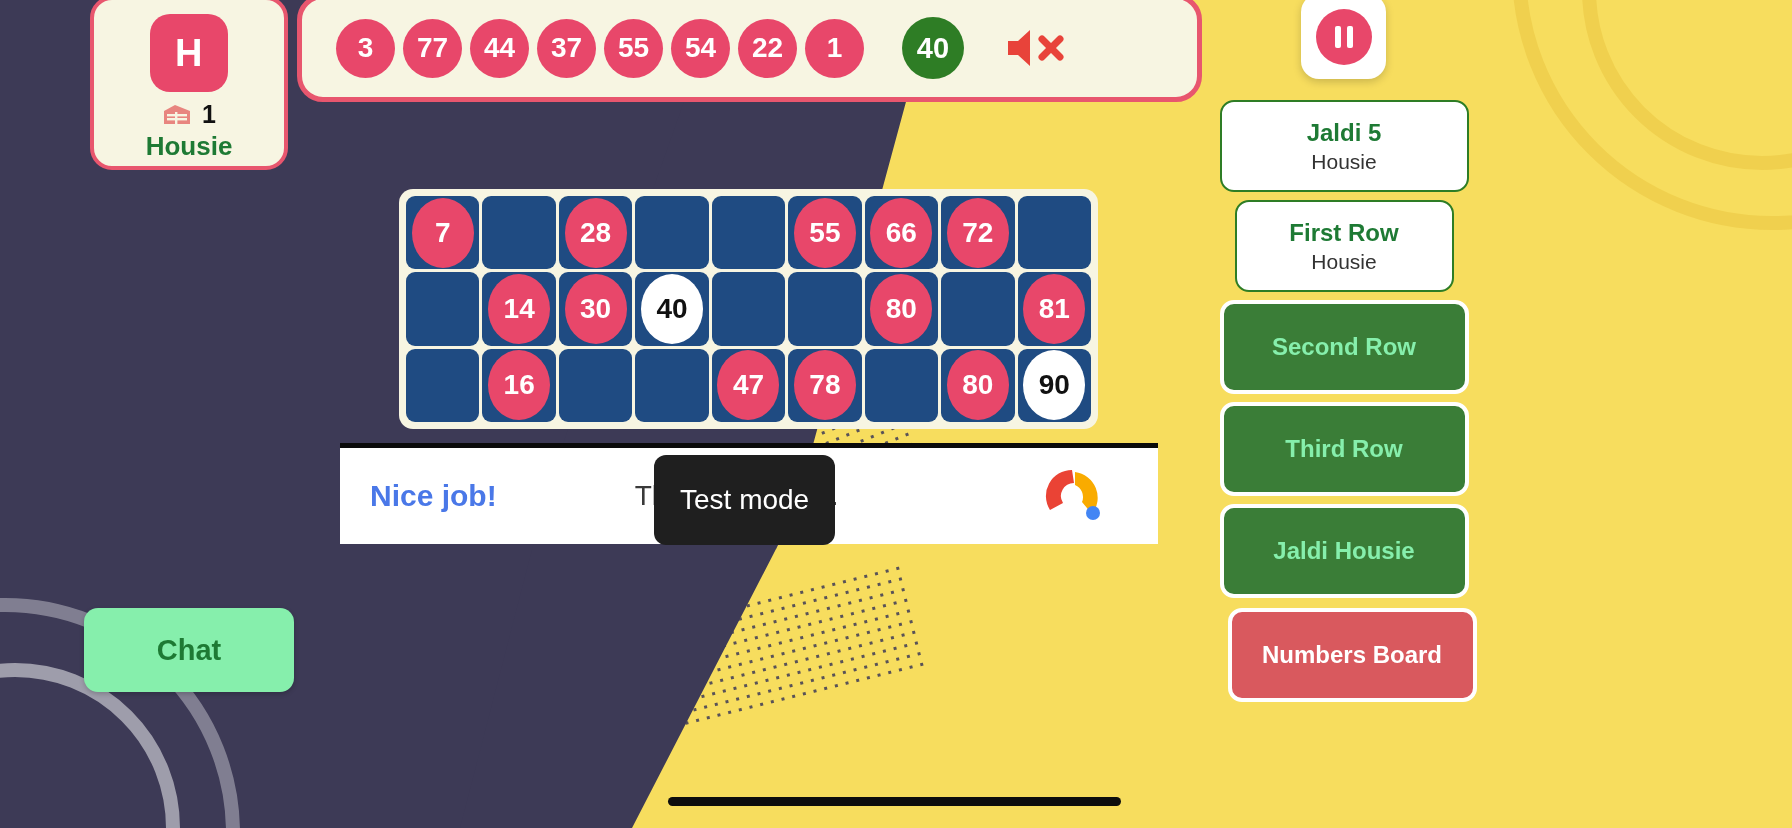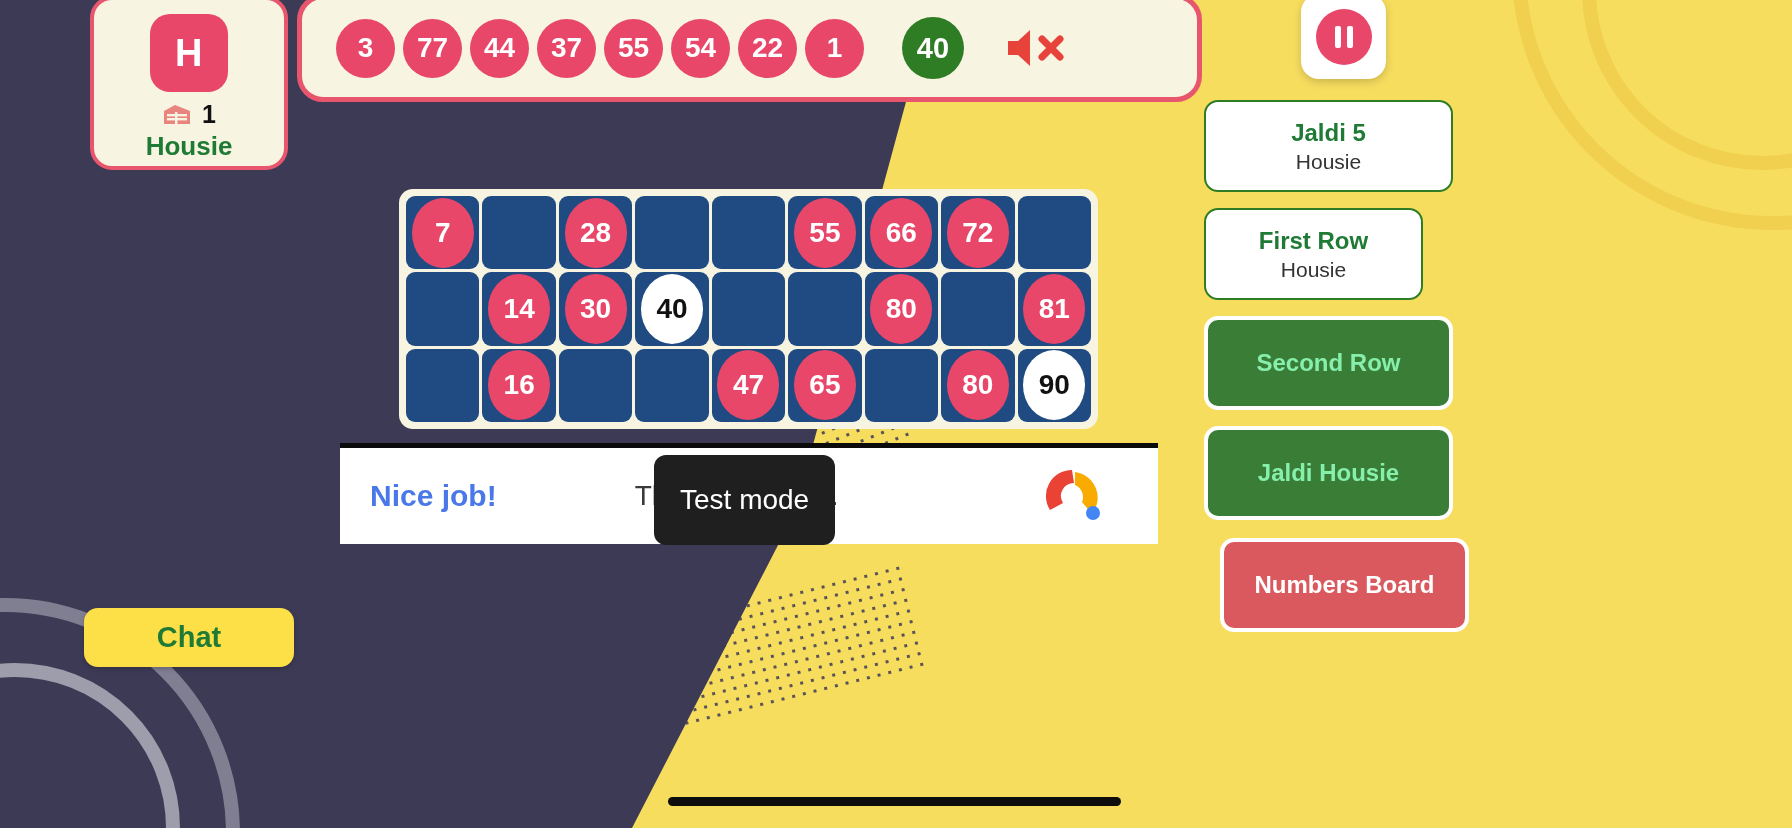--- a/index.html
+++ b/index.html
@@ -116,31 +116,31 @@
   #ad-headline { color:#4a78e8; font-size:30px; font-weight:bold; margin-left:30px; }
   #ad-body { color:#3a3a3a; font-size:28px; margin-left:138px; }
   #admob-logo { position:absolute; right:50px; top:50%; transform:translateY(-50%); }
   #test-mode-chip {
     position:absolute; left:654px; top:455px; padding:29px 26px;
     background:#1f1f1f; color:#fff; font-size:28px; border-radius:12px; z-index:7;
   }
 
   
   #chat-btn {
-    position:absolute; left:84px; top:608px; width:210px; height:59px;
-    background:#fde047; border-radius:14px;
+    position:absolute; left:84px; top:608px; width:210px; height:84px;
+    background:#86efac; border-radius:14px;
     display:flex; align-items:center; justify-content:center;
     font-size:29px; font-weight:bold; color:#1e7a34;
     box-shadow:0 2px 5px rgba(0,0,0,.2); z-index:5;
   }
 
   
   #claims {
     position:absolute; left:1204px; top:100px; width:280px;
-    display:flex; flex-direction:column; gap:16px; z-index:5;
+    display:flex; flex-direction:column; align-items:center; gap:8px; z-index:5;
   }
   .claim {
     width:249px; border-radius:14px;
     display:flex; flex-direction:column; align-items:center; justify-content:center;
     text-align:center;
   }
   .claim.won {
     height:92px; background:#fff; border:2px solid #2e7d25;
   }
   .claim.won .c-title { font-size:24px; font-weight:bold; color:#1e7a34; }
@@ -265,21 +265,21 @@
   <div class="cell"></div>
   <div class="cell">
       <span class="num marked">16</span>
     </div>
   <div class="cell"></div>
   <div class="cell"></div>
   <div class="cell">
       <span class="num marked">47</span>
     </div>
   <div class="cell">
-      <span class="num marked">65</span>
+      <span class="num marked">78</span>
     </div>
   <div class="cell"></div>
   <div class="cell">
       <span class="num marked">80</span>
     </div>
   <div class="cell">
       <span class="num latest">90</span>
     </div>
 </div>
 
@@ -301,17 +301,18 @@
 <div id="claims">
   <div class="claim won">
     <span class="c-title">Jaldi 5</span>
     <span class="c-sub">Housie</span>
   </div>
   <div class="claim won">
     <span class="c-title">First Row</span>
     <span class="c-sub">Housie</span>
   </div>
   <div class="claim open">Second Row</div>
+  <div class="claim open">Third Row</div>
   <div class="claim open">Jaldi Housie</div>
   <div class="claim board">Numbers Board</div>
 </div>
 
 <div id="home-indicator"></div>
 
 </body></html>

